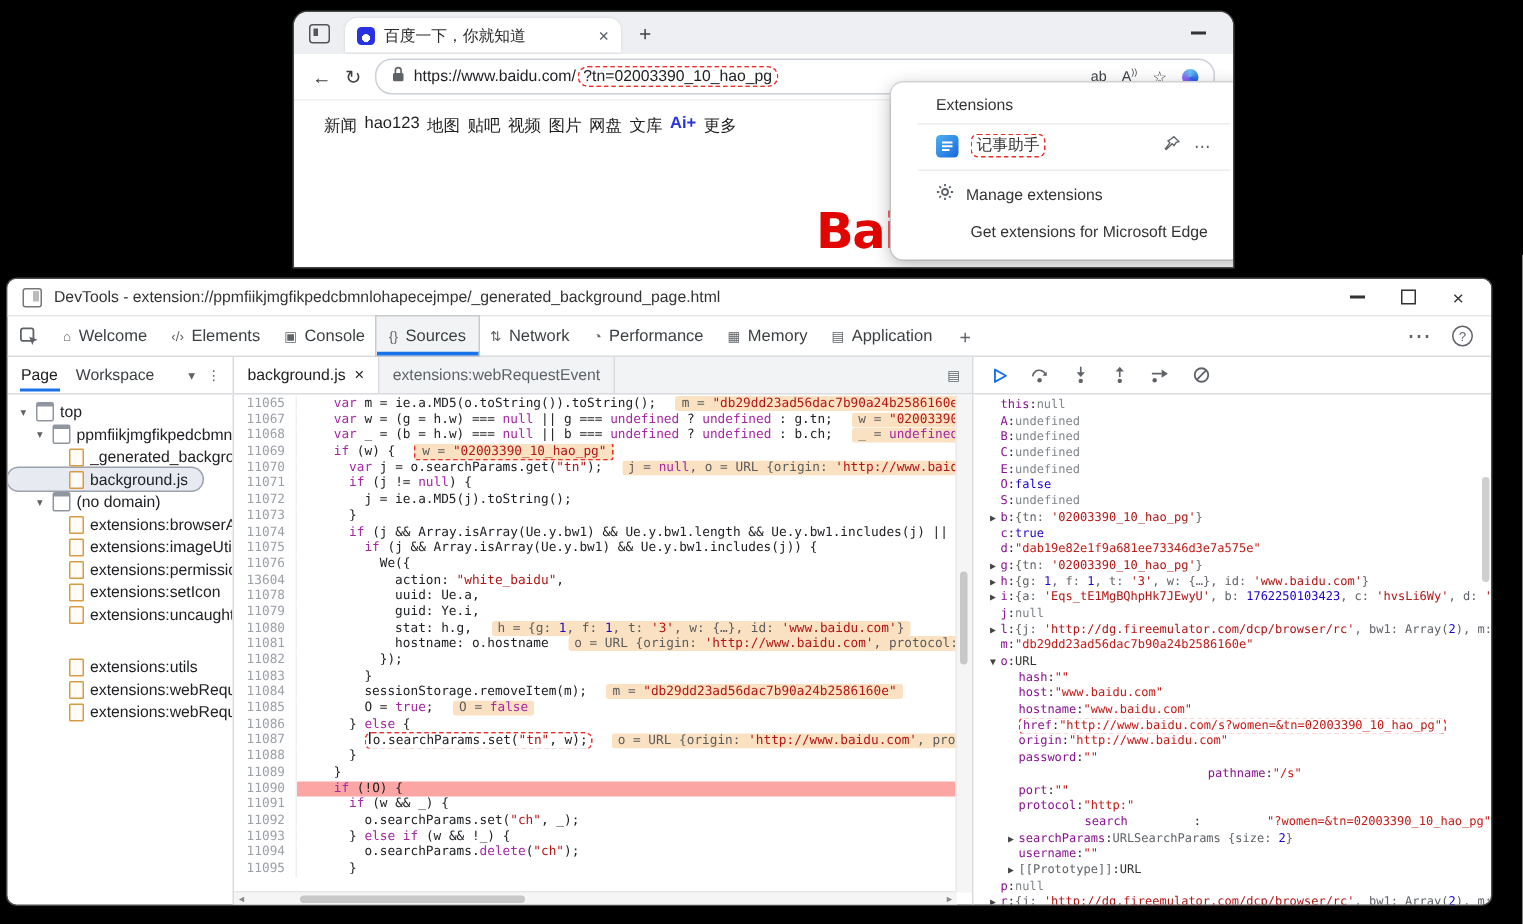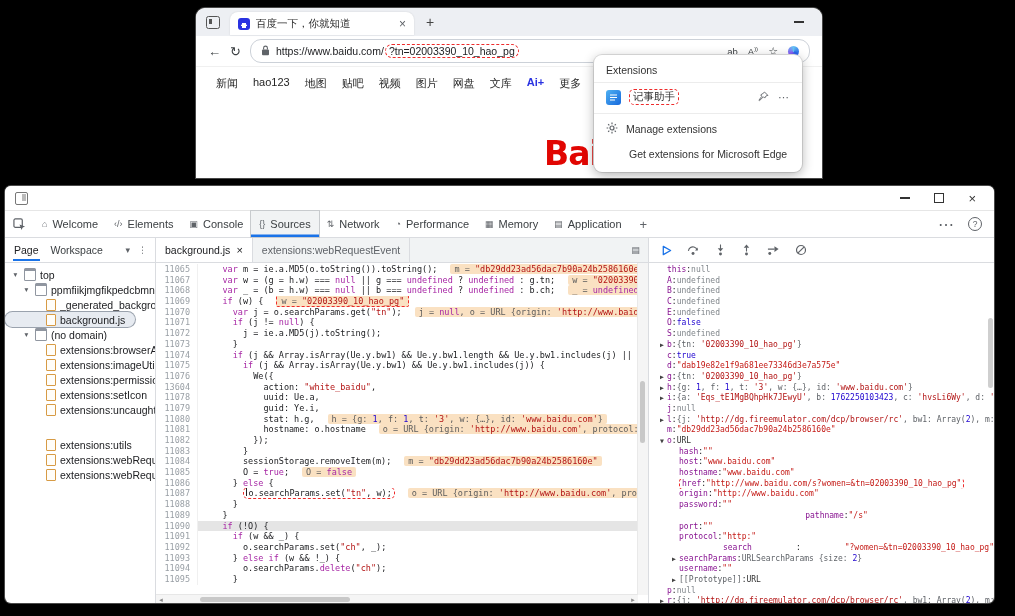--- a/index.html
+++ b/index.html
@@ -25,27 +25,27 @@
   .ctl-min{width:10px;height:1.5px;background:#333;display:inline-block}
   .b-addressbar{height:30px;display:flex;align-items:center;gap:9px;padding:0 12px;background:#fff;border-bottom:1px solid #f0f0f0}
   .nav-ic{font-size:13px;color:#3c4043}
   .urlfield{flex:1;height:22px;border:1px solid #ccd1d8;border-radius:11px;display:flex;align-items:center;
             gap:6px;padding:0 10px;font-size:10.5px;color:#202124;background:#fff}
   .url{white-space:nowrap;overflow:hidden;display:flex;align-items:center}
   .urlannot{border-radius:8px;margin-left:1px}
   .field-ics{margin-left:auto;display:flex;align-items:center;gap:10px;color:#3c4043;font-size:9.5px}
   .copilot{width:11px;height:11px;border-radius:50%;
            background:conic-gradient(#67c3f3,#2563eb,#8b5cf6,#67c3f3)}
-  .b-navrow{display:flex;gap:15px;padding:9px 0 0 20px;font-size:11px;color:#1f1f1f}
+  .b-navrow{display:flex;gap:5px;padding:9px 0 0 20px;font-size:11px;color:#1f1f1f}
   .navlink.ai{color:#2932e1;font-weight:bold}
   .b-logo{position:absolute;left:348px;top:126px;font-weight:bold;font-size:33px;letter-spacing:-1px;
           font-family:"DejaVu Sans",sans-serif;z-index:1;white-space:nowrap}
   .b-logo .bai{color:#e10602}.b-logo .du{color:#2932e1}.b-logo .cn{color:#e10602;font-size:29px;letter-spacing:0}
   .ext-menu{position:absolute;left:398px;top:47px;width:208px;background:#fff;border-radius:8px;z-index:5;
-            box-shadow:0 3px 12px rgba(0,0,0,.3),0 0 0 1px #e4e4e4;padding:5px 0 6px}
+            box-shadow:0 3px 12px rgba(0,0,0,.3),0 0 0 1px #e4e4e4;padding:5px 18px 6px}
   .ext-title{font-size:10.5px;color:#333;padding:4px 12px 6px;border-bottom:1px solid #ececec}
   .ext-item{display:flex;align-items:center;gap:8px;padding:6px 12px;font-size:10.5px;color:#333}
   .ext-sep{border-top:1px solid #ececec;margin:2px 0}
   .note-ic{width:15px;height:15px;border-radius:3px;flex:none;display:flex;align-items:center;justify-content:center;
            background:linear-gradient(135deg,#4fb1f2,#1668dc)}
   .ext-right{margin-left:auto;display:flex;align-items:center;gap:9px;color:#5f6368}
   .more-dots{font-size:11px;letter-spacing:1px}
   .ext-spacer{width:15px;flex:none}
   .extannot{border-radius:5px}
 
@@ -89,21 +89,21 @@
   .dt-editor{flex:1;min-width:0;display:flex;flex-direction:column;position:relative;border-right:1px solid #dadce0}
   .ed-tabs{height:24px;flex:none;background:#f1f3f4;border-bottom:1px solid #dadce0;display:flex;align-items:stretch;font-size:10.5px}
   .ed-tab{display:flex;align-items:center;gap:6px;padding:0 9px;color:#5f6368;border-right:1px solid #dadce0;white-space:nowrap}
   .ed-tab.active{background:#fff;color:#202124}
   .ed-close{font-size:11px}
   .ed-more{margin-left:auto;align-self:center;color:#5f6368;font-size:9px;padding-right:8px}
   .ed-code{flex:1;overflow:hidden;font-family:"DejaVu Sans Mono",monospace;font-size:8.5px;line-height:10.7px;padding-top:1px}
   .code-row{display:flex;height:10.7px;white-space:pre}
   .gut{width:34px;min-width:34px;text-align:right;padding-right:7px;color:#9aa0a6;border-right:1px solid #f0f0f0}
   .code{flex:1;white-space:pre;overflow:hidden;pad:0;padding-left:4px;color:#202124}
-  .code-row.current .code{background:#e5e5e5}
+  .code-row.current .code{background:#fca5a5}
   .kw{color:#a626a4}.str{color:#b31515}.num{color:#1c00cf}
   .ev{background:#fae1c2;color:#5c5c5c;margin-left:13px;padding:0 4px;border-radius:2px}
   .ev.annot{border:1.5px dashed #ee2b2b}
   .codebox{padding:0 2px;border-radius:5px}
   .caret{display:inline-block;width:1.5px;height:8px;background:#222;margin-right:1px}
   .ed-hscroll{position:absolute;left:0;right:10px;bottom:0;height:9px;background:#f5f5f5;border-top:1px solid #e7e7e7;
               display:flex;align-items:center;color:#8a8a8a;font-size:6px}
   .hs-thumb{height:5px;width:150px;background:#c8c8c8;border-radius:3px;margin-left:34px}
   .hs-arrow{padding:0 2px}
   .hs-right{margin-left:auto}
@@ -214,20 +214,21 @@
       <div class="ext-item">
         <span class="ext-spacer"></span>
         <span>Get extensions for Microsoft Edge</span>
       </div>
     </div>
   </section>
 
   <section class="devtools">
     <div class="dt-titlebar">
       <span class="dt-ico"></span>
+      <span class="dt-title">DevTools - extension://ppmfiikjmgfikpedcbmnlohapecejmpe/_generated_background_page.html</span>
       <span class="dt-controls">
         <span class="ctl-min"></span>
         <span class="ctl-max"></span>
         <span class="ctl-close">×</span>
       </span>
     </div>
 
     <div class="dt-toolbar">
       <span class="insp">
           <svg width="13" height="13" viewBox="0 0 14 14">

